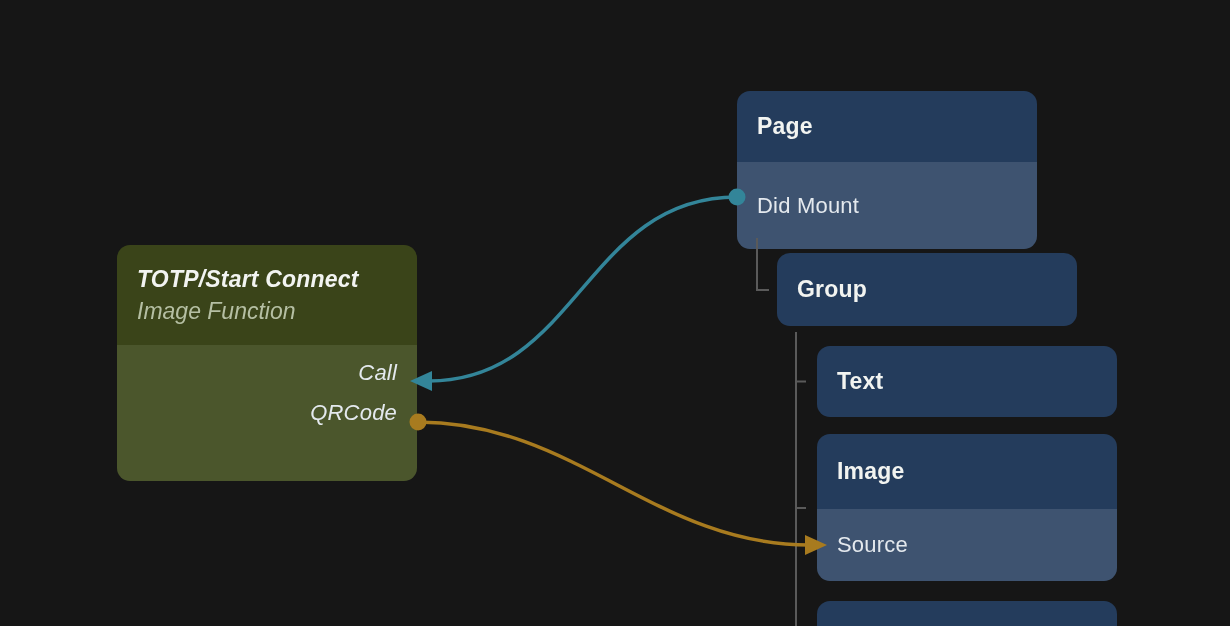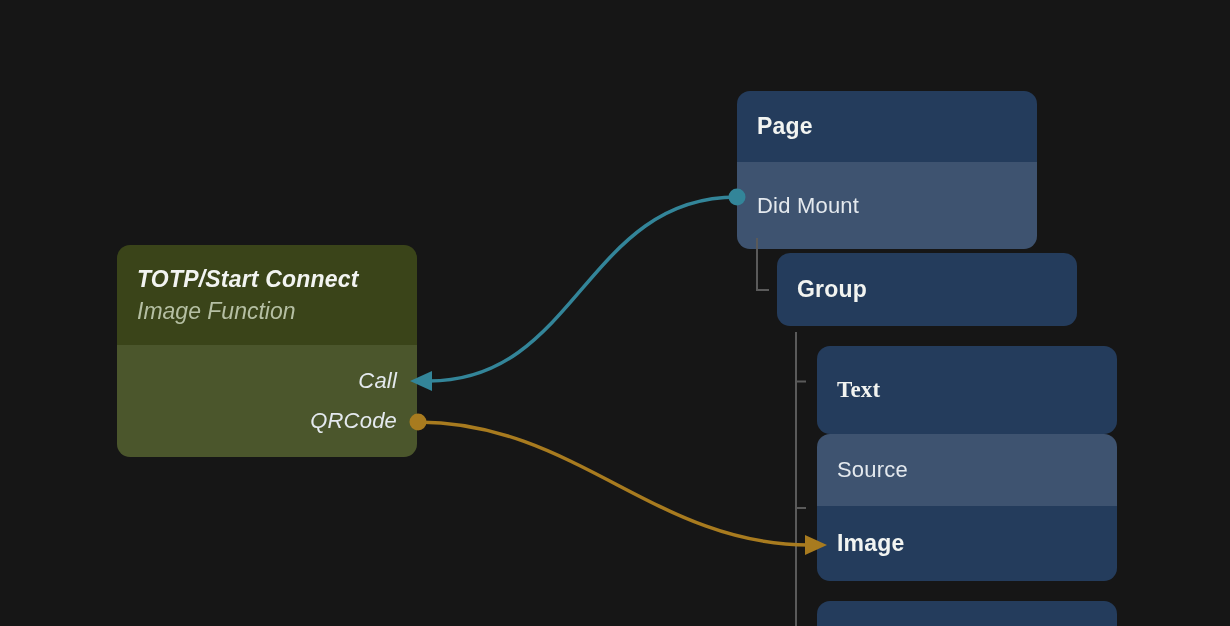--- a/index.html
+++ b/index.html
@@ -49,22 +49,22 @@
     padding: 0 20px;
     box-sizing: border-box;
   }
   .fn-subtitle {
     font-size: 23px;
     color: var(--subtitle-text, #b5bfa3);
     margin-top: 5px;
   }
   .fn-body {
     background: var(--green-body, #4b562c);
-    height: 112px;
-    padding-top: 16px;
+    height: 136px;
+    padding-top: 8px;
     box-sizing: border-box;
   }
   .out-row {
     height: 40px;
     display: flex;
     align-items: center;
     justify-content: flex-end;
     padding-right: 20px;
   }
   
@@ -117,31 +117,31 @@
     </div>
   </div>
 
   <div class="node" style="left:777px; top:253px; width:300px;">
     <div class="seg header" style="height:73px;">
       <span class="title">Group</span>
     </div>
   </div>
 
   <div class="node" style="left:817px; top:346px; width:300px;">
-    <div class="seg header" style="height:88px;font-family:Liberation Serif, serif;">
+    <div class="seg header" style="height:71px;">
       <span class="title">Text</span>
     </div>
   </div>
 
   <div class="node" style="left:817px; top:434px; width:300px;">
+    <div class="seg header" style="height:75px;">
+      <span class="title">Image</span>
+    </div>
     <div class="seg subrow" style="height:72px;">
       <span class="row-label">Source</span>
-    </div>
-    <div class="seg header" style="height:75px;">
-      <span class="title">Image</span>
     </div>
   </div>
 
   <div class="node seg header" style="left:817px; top:601px; width:300px; height:50px;"></div>
 
   <svg id="overlay" width="1230" height="626" viewBox="0 0 1230 626">
 
     <path class="tree-line" d="M 757 238 V 290 H 769"></path>
     <path class="tree-line" d="M 796 332 V 626"></path>
     <path class="tree-line" d="M 796 381.5 H 806"></path>

